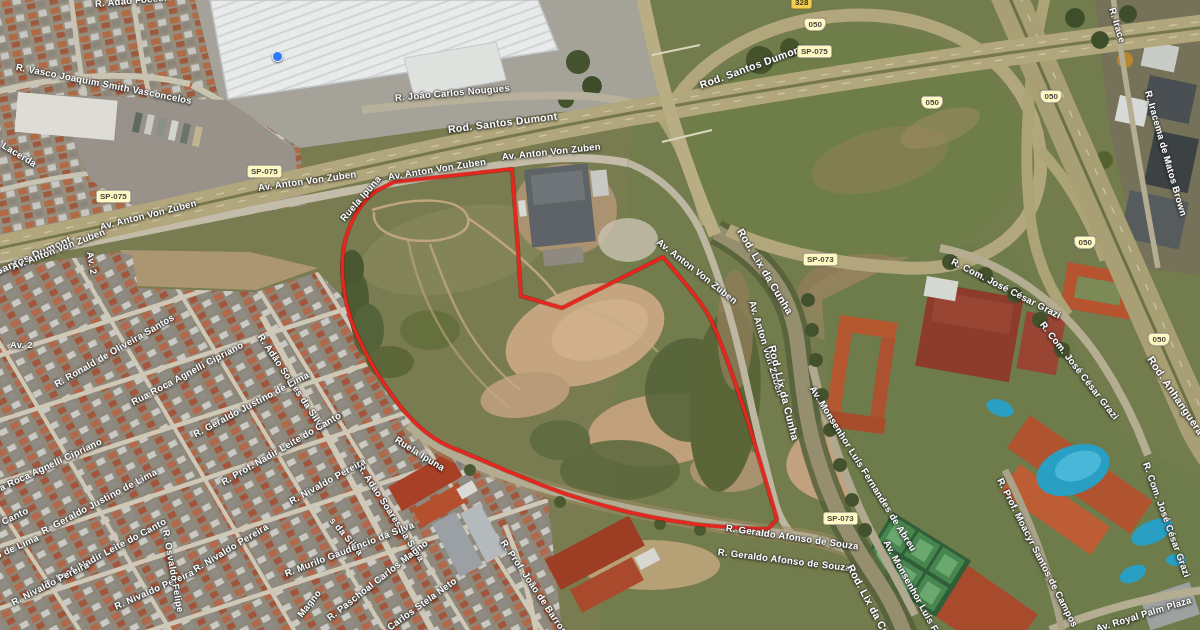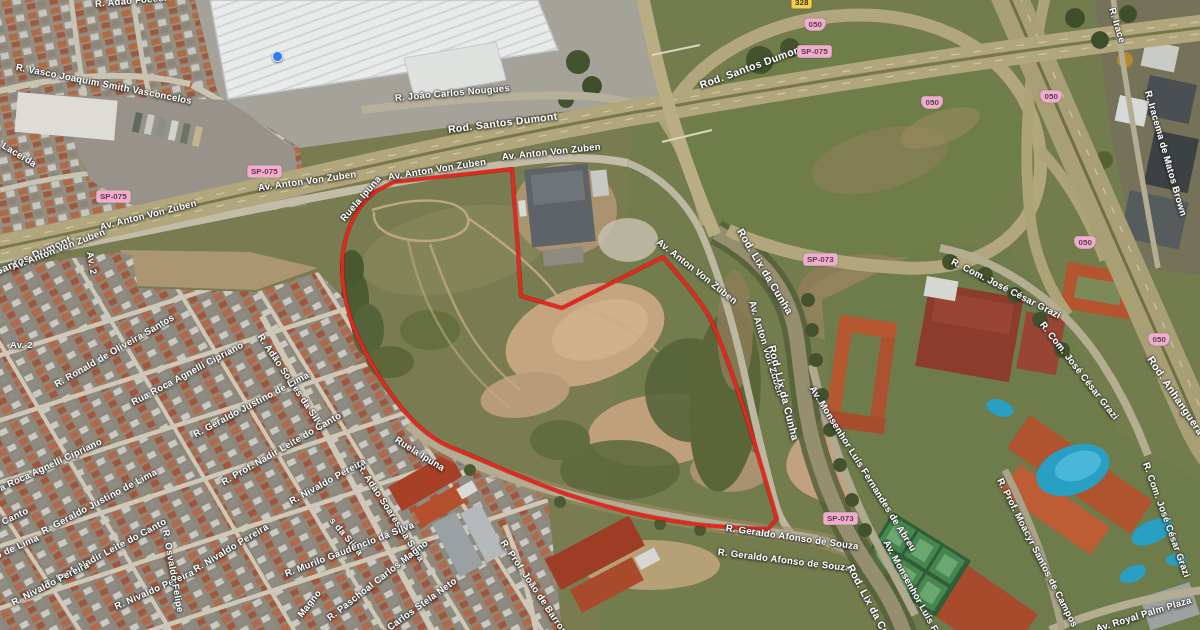--- a/index.html
+++ b/index.html
@@ -2,21 +2,21 @@
 <html><head>
 <meta charset="utf-8">
 <style>
   html,body{margin:0;padding:0;background:#222;}
   #map{position:relative;width:1200px;height:630px;overflow:hidden;background:#797c51;font-family:"Liberation Sans",sans-serif;}
   #map svg{position:absolute;left:0;top:0;}
   .lbl{position:absolute;white-space:nowrap;color:#fff;font:700 9.5px/1 "Liberation Sans",sans-serif;
        letter-spacing:.25px;transform-origin:0 50%;pointer-events:none;
        text-shadow:0 0 2px #3a3a38,0 0 2px #3a3a38,0 1px 3px rgba(0,0,0,.9);}
   .hwy{font-size:10.5px;letter-spacing:.35px;}
-  .badge{position:absolute;font:700 8px/1 "Liberation Sans",sans-serif;color:#4a4a42;background:#f9a8d4;
+  .badge{position:absolute;font:700 8px/1 "Liberation Sans",sans-serif;color:#4a4a42;background:#fef9c3;
          border:1px solid #b5b0a0;border-radius:2.5px;padding:1.5px 3px;box-shadow:0 0 1px rgba(0,0,0,.45);}
   .shield{border-radius:3px 3px 7px 7px;padding:1.5px 3.5px;}
   .ybadge{background:#f3cf4f;border-color:#c2a039;color:#3f3410;}
   .poi{position:absolute;width:9px;height:9px;border-radius:50%;background:#2e7bf6;
        border:1.5px solid rgba(255,255,255,.9);box-shadow:0 1px 2px rgba(0,0,0,.5);}
 </style>
 </head>
 <body>
 
 <div id="map">

